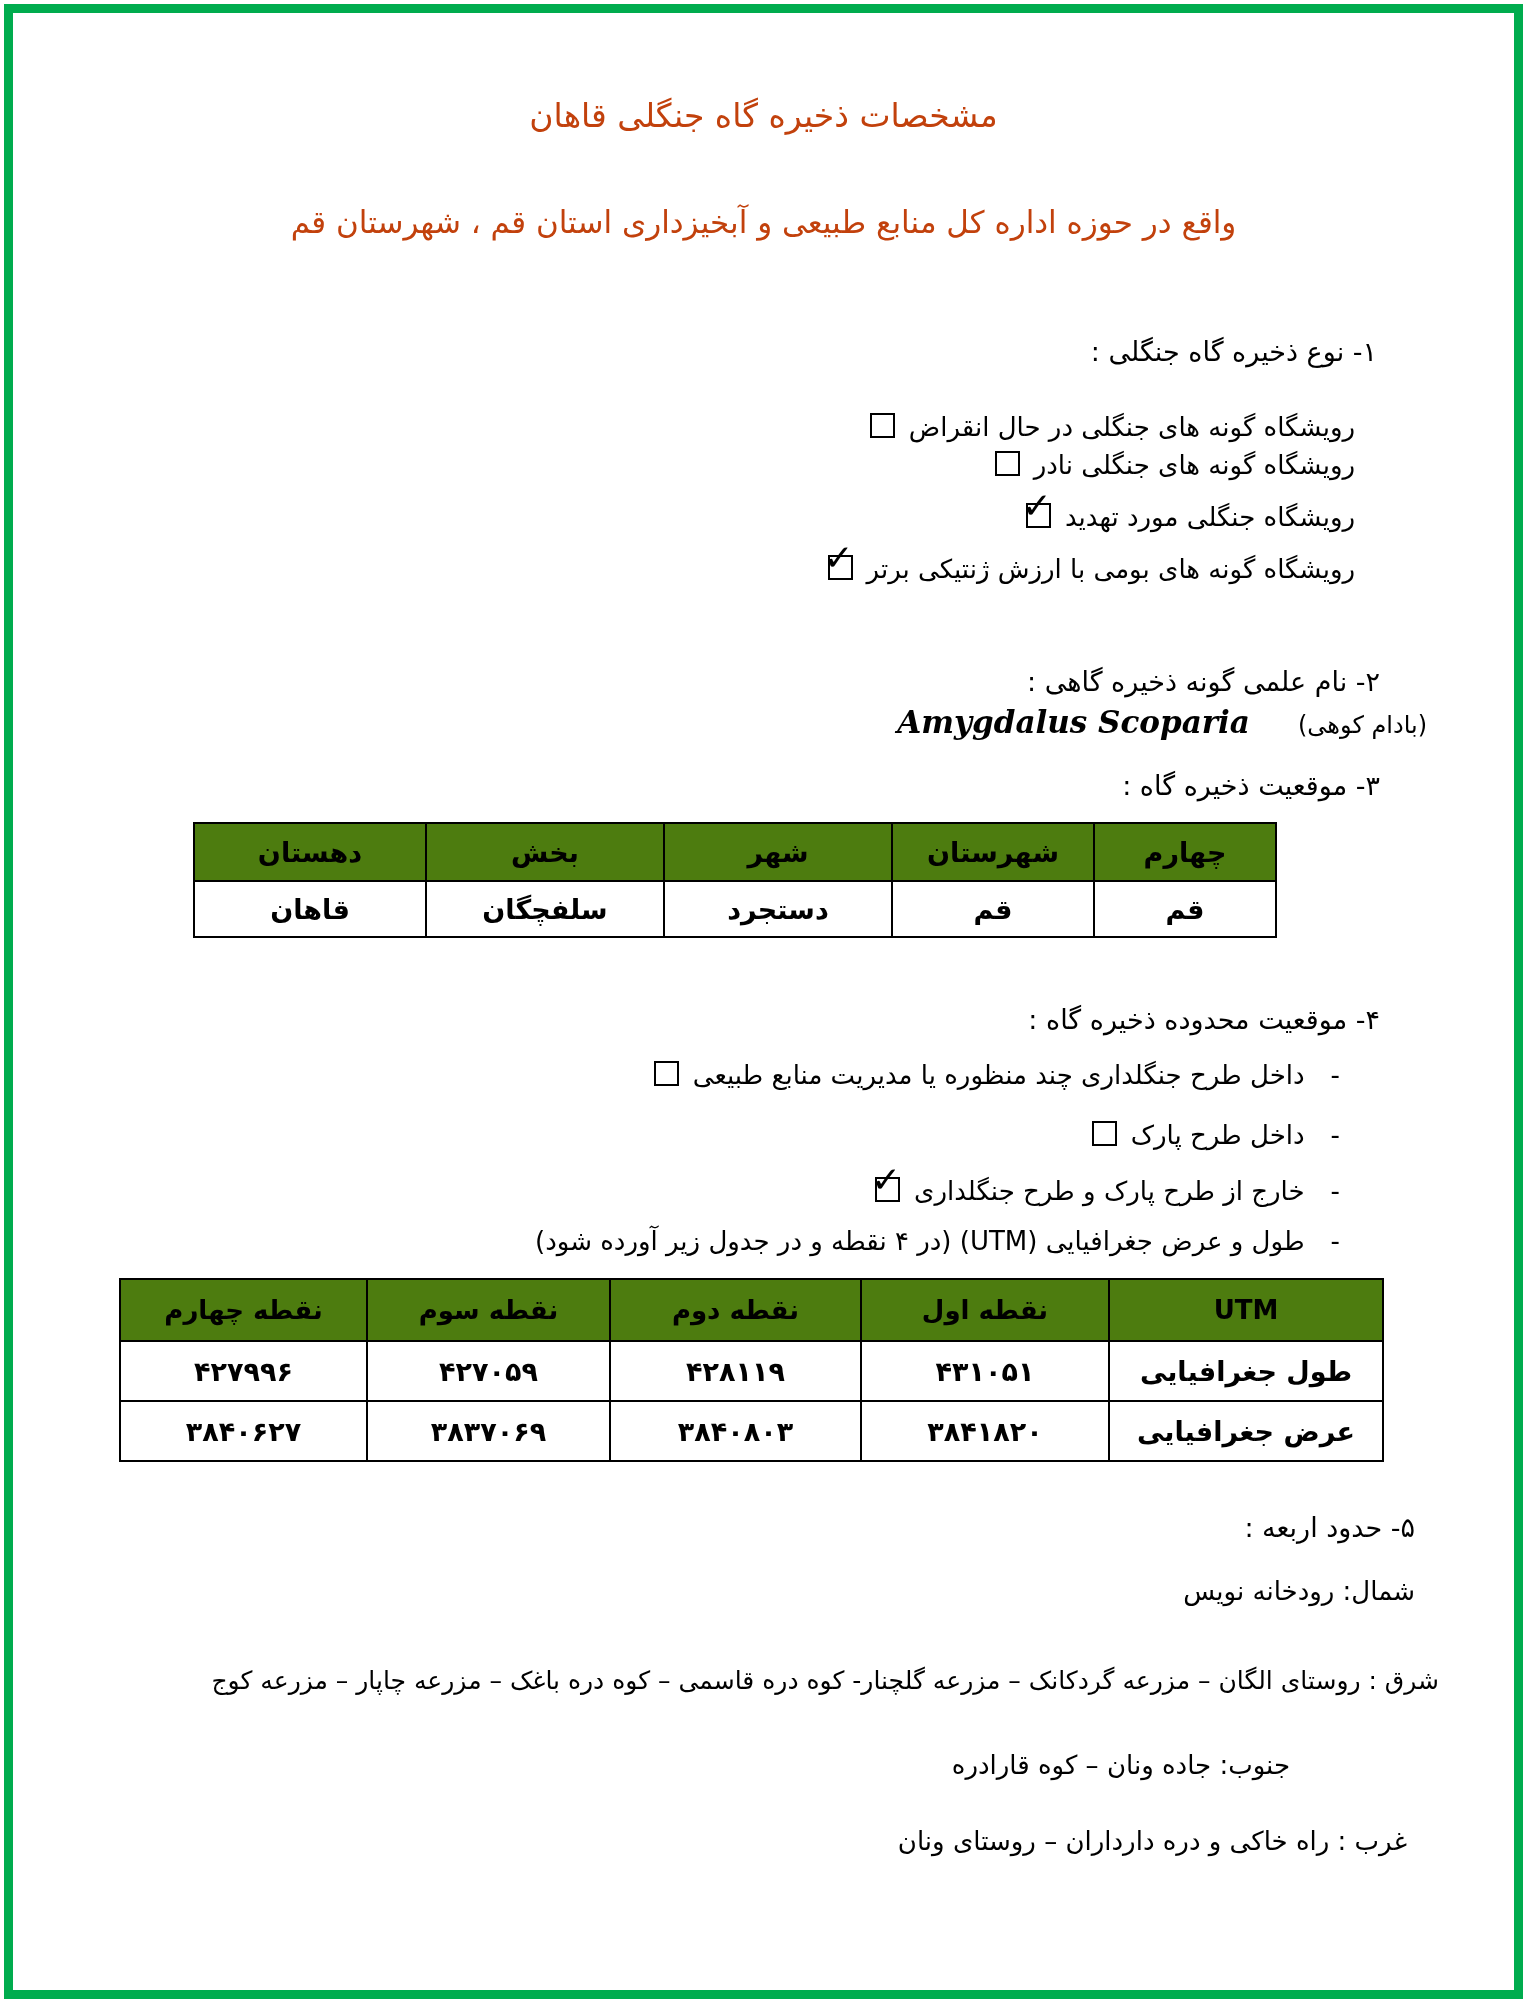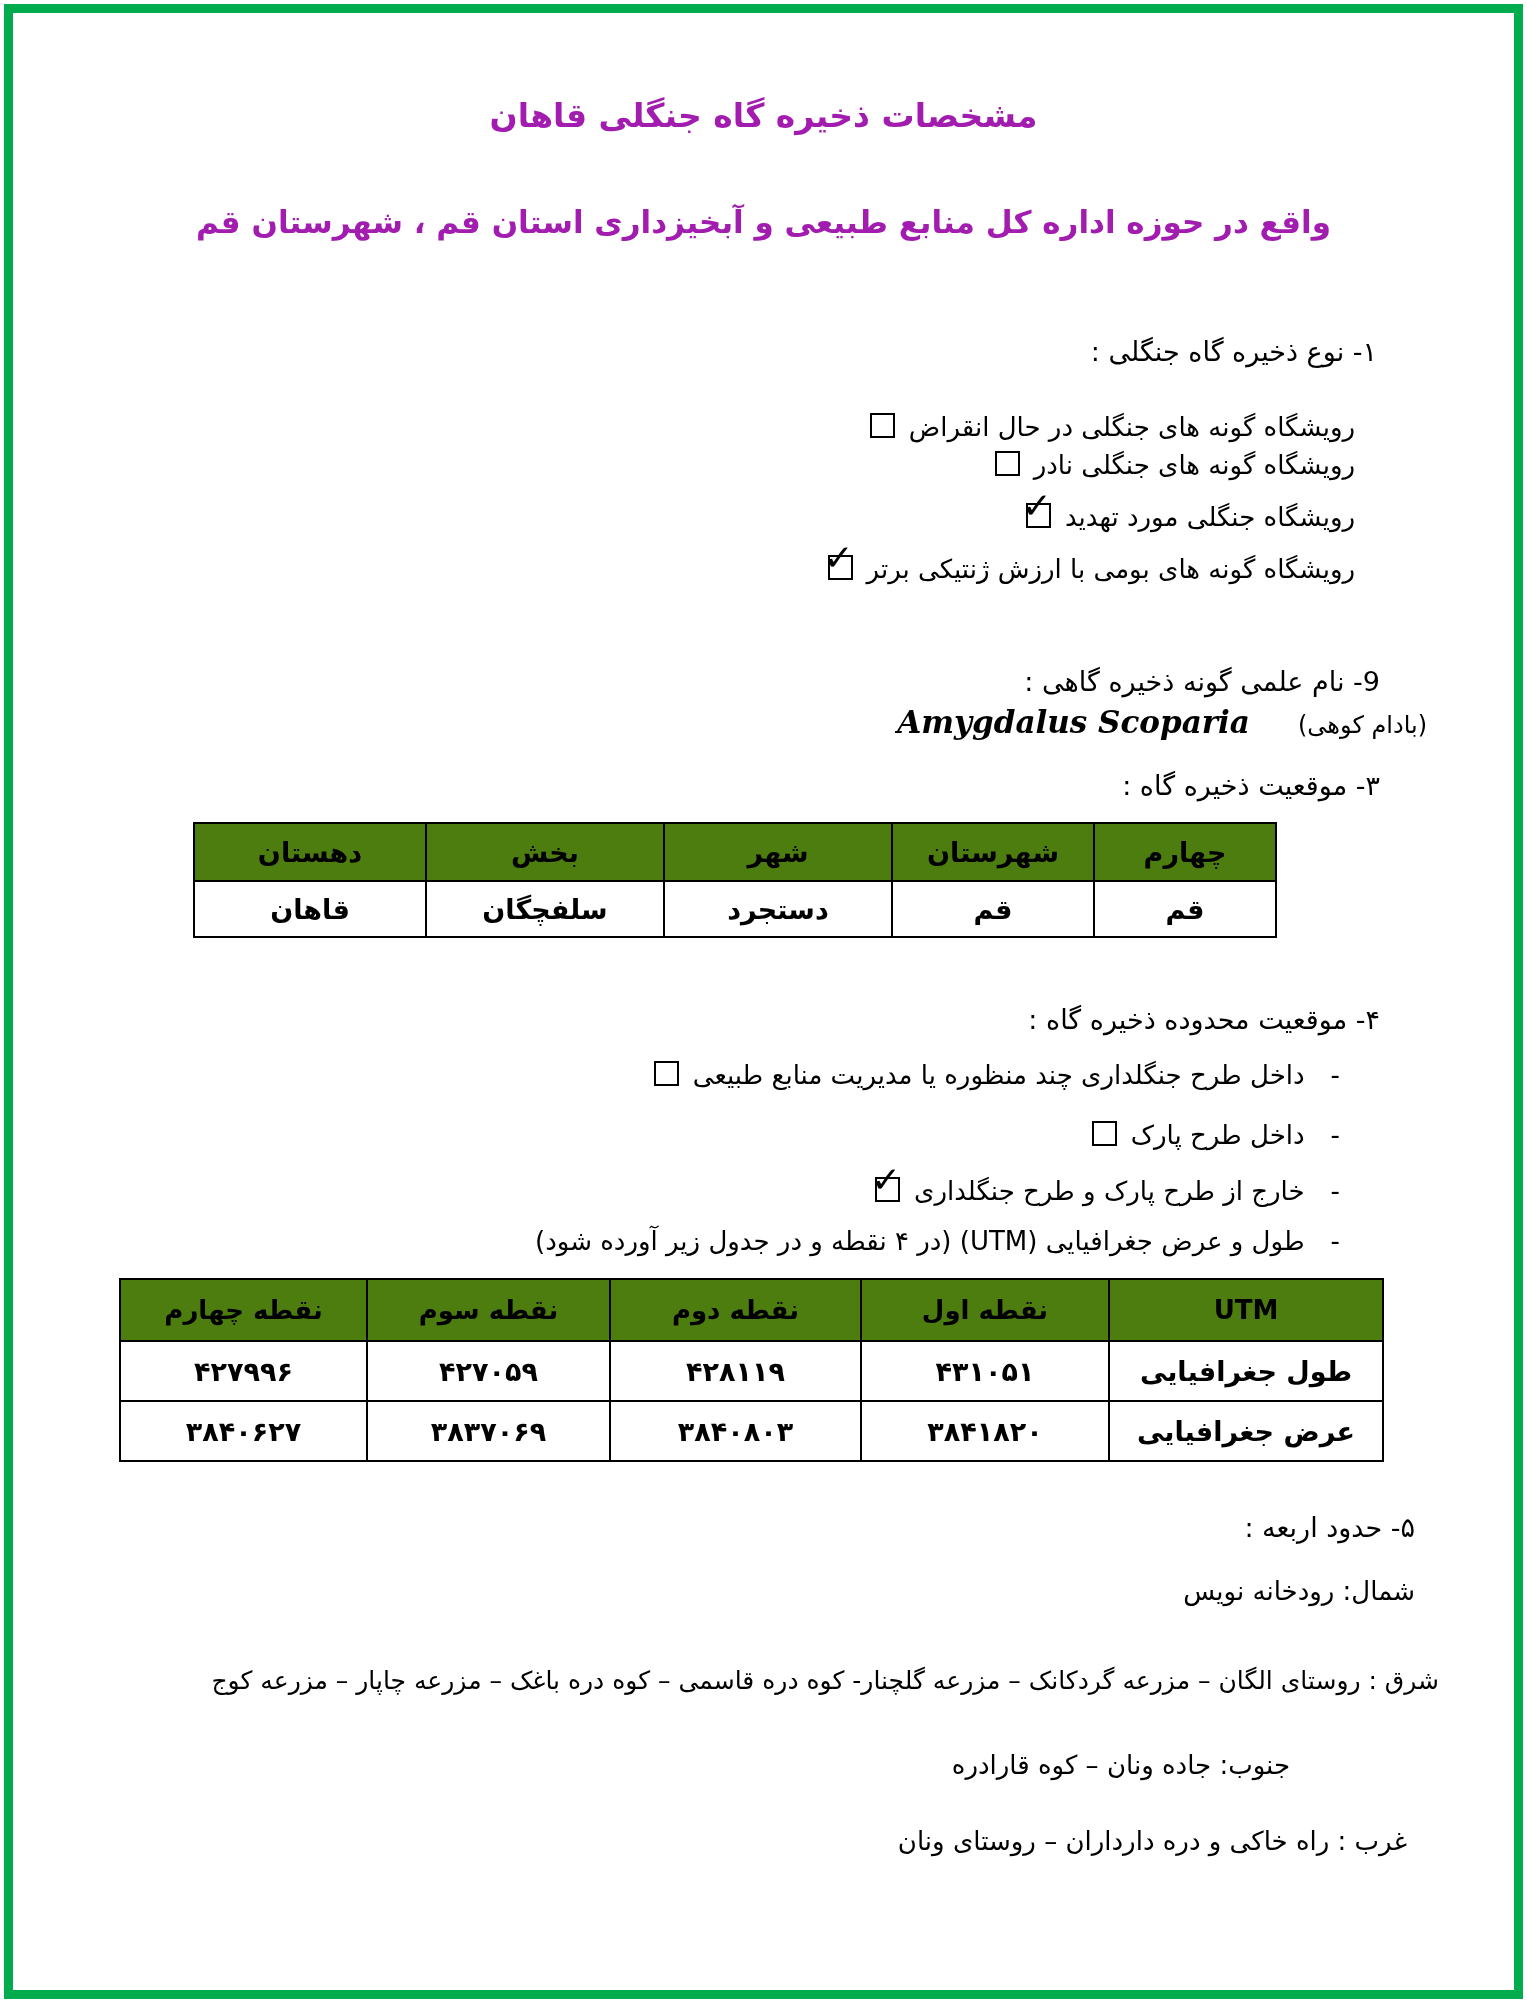--- a/index.html
+++ b/index.html
@@ -14,21 +14,21 @@
     color:#000;
   }
   .border-frame{
     position:absolute; inset:4px;
     border:9px solid #00AC4E;
     pointer-events:none;
   }
   .abs{position:absolute; white-space:nowrap;}
   .title{
     left:0; right:0; text-align:center;
-    color:#a21caf; font-weight:bold;
+    color:#c2410c; font-weight:normal;
   }
   .title-1{top:96px; font-size:33px;}
   .title-2{top:204px; font-size:31px;}
   .h{font-size:27px;}
   .line{font-size:26px;}
   .cb{
     display:inline-block; width:21px; height:21px;
     border:2px solid #000; position:relative;
     margin-right:14px; vertical-align:-2px;
     background:#fff;
@@ -85,21 +85,21 @@
   <div class="abs line" style="top:450px; right:172px;">
     <span>رویشگاه گونه های جنگلی نادر</span><span class="cb"></span>
   </div>
   <div class="abs line" style="top:502px; right:172px;padding-left:6px;">
     <span>رویشگاه جنگلی مورد تهدید</span><span class="cb checked"></span>
   </div>
   <div class="abs line" style="top:554px; right:172px;">
     <span>رویشگاه گونه های بومی با ارزش ژنتیکی برتر</span><span class="cb checked"></span>
   </div>
 
-  <div class="abs h" style="top:666px; right:147px;">9- نام علمی گونه ذخیره گاهی :</div>
+  <div class="abs h" style="top:666px; right:147px;">۲- نام علمی گونه ذخیره گاهی :</div>
   <div class="abs" style="top:704px; right:100px;">
     <span class="sci-common">(بادام کوهی)</span><span class="sci-latin">Amygdalus Scoparia</span>
   </div>
 
   <div class="abs h" style="top:770px; right:147px;">۳- موقعیت ذخیره گاه :</div>
 
   <table class="doc loc-table">
     <colgroup>
       <col style="width:182px">
         <col style="width:202px">

